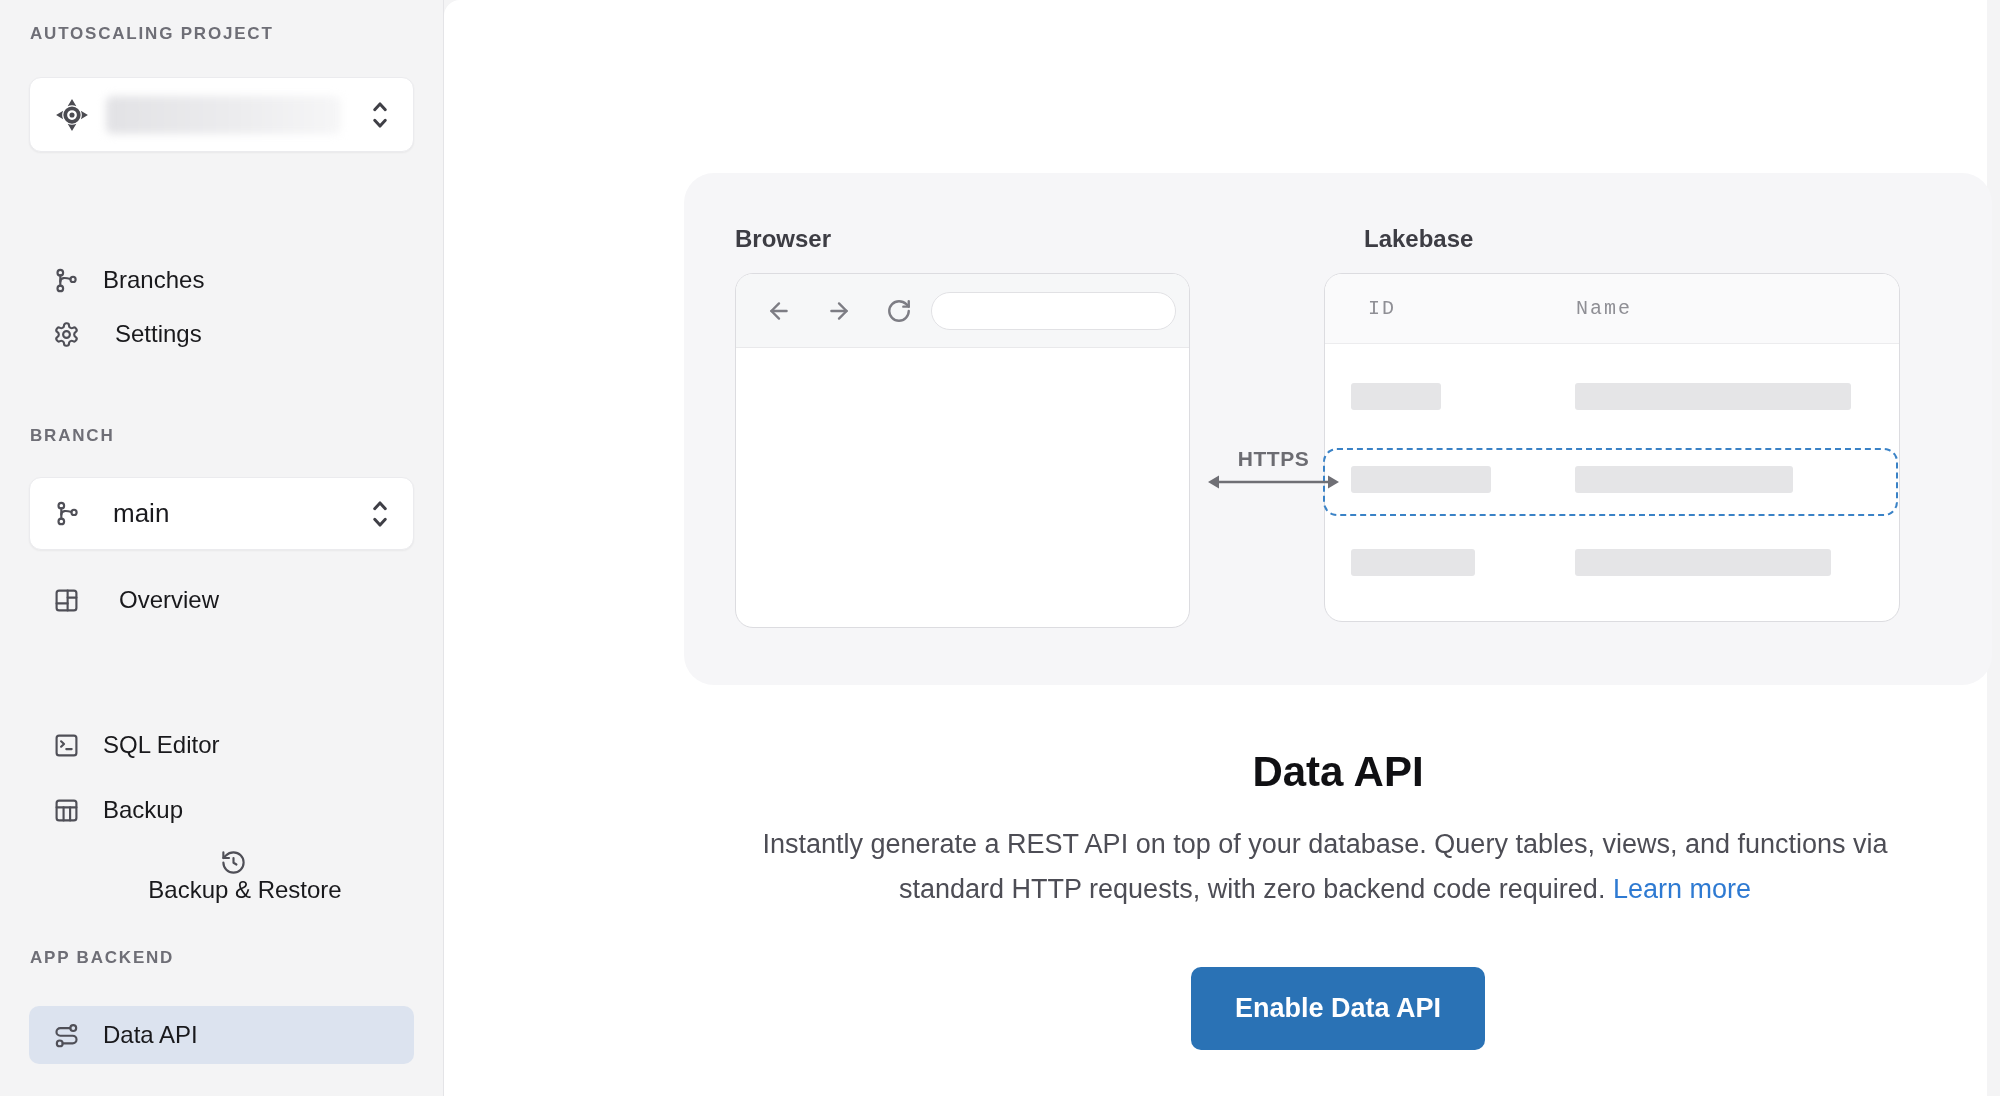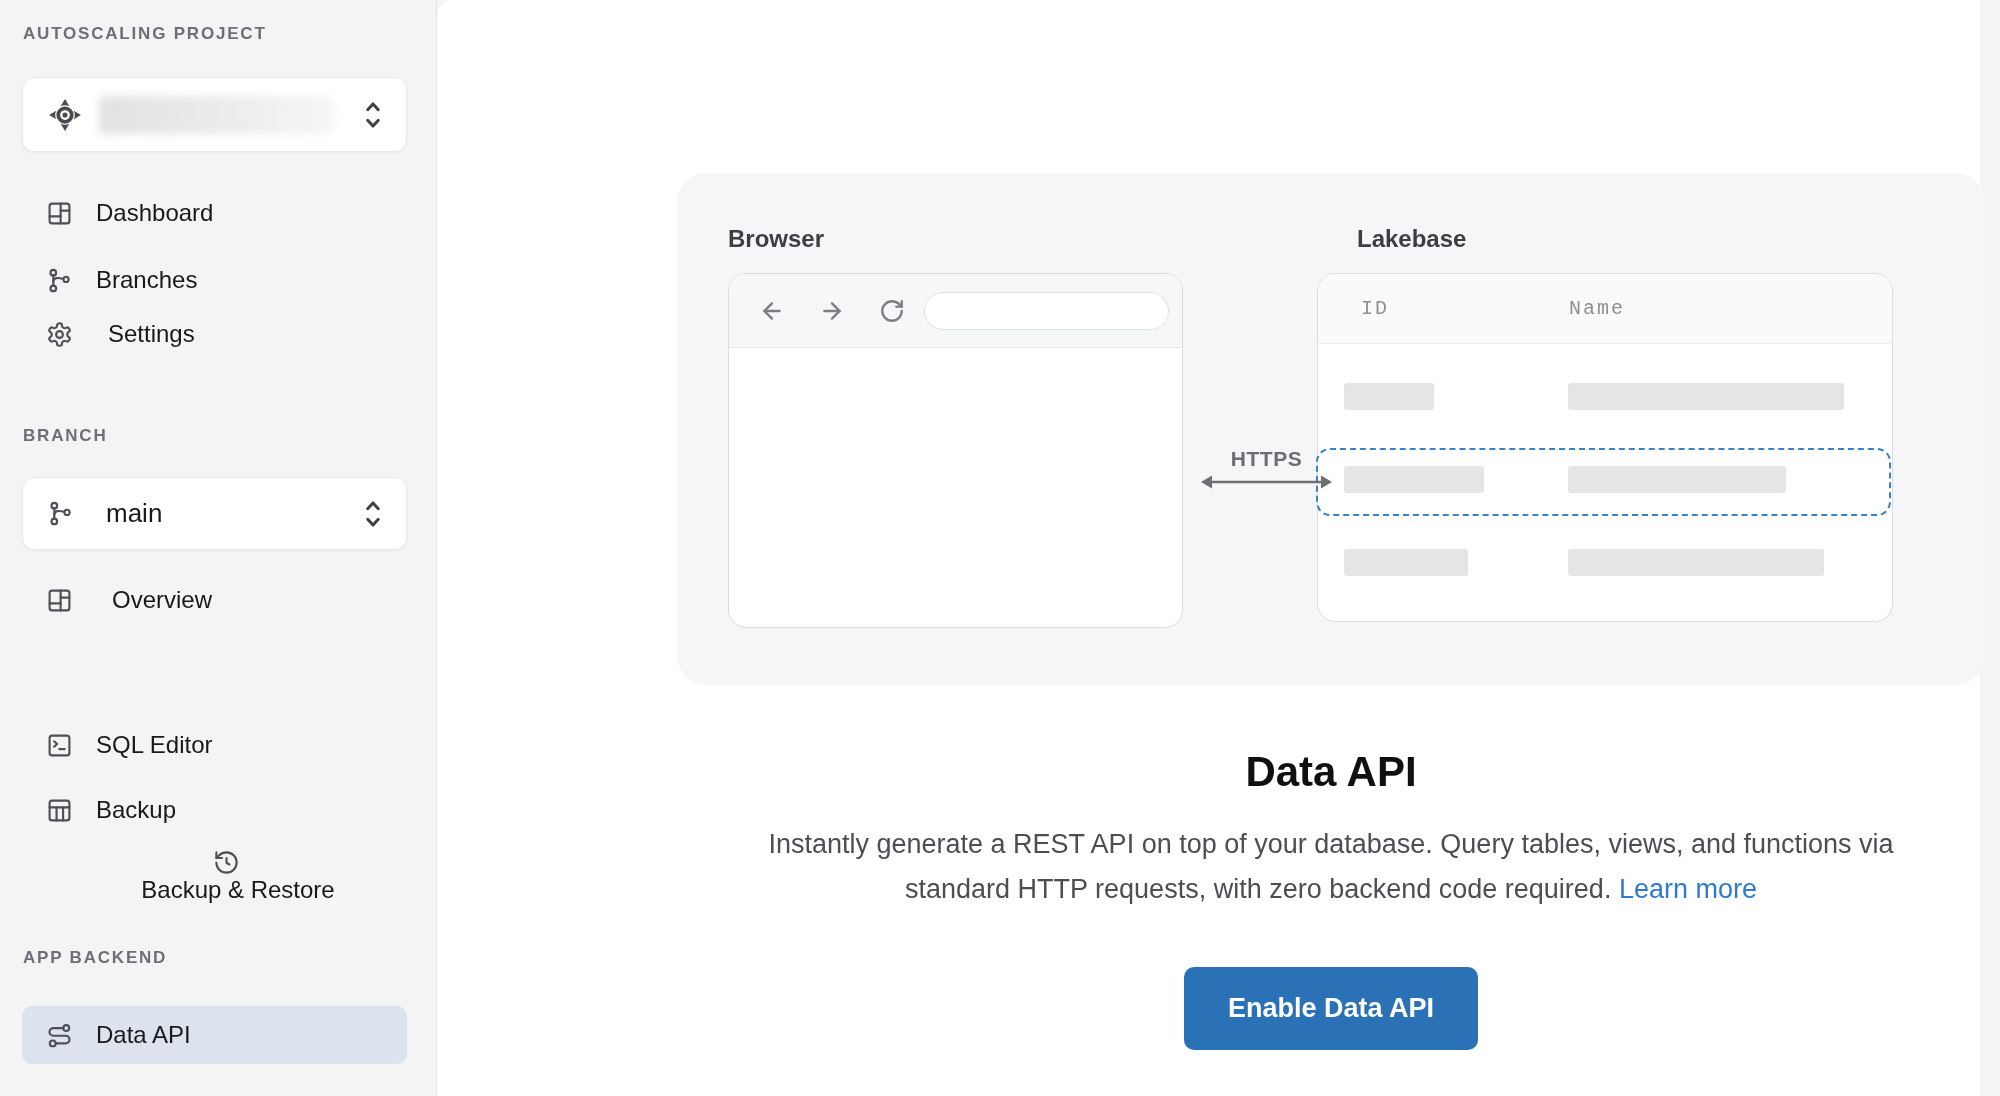--- a/index.html
+++ b/index.html
@@ -3,21 +3,21 @@
 <meta charset="utf-8">
 <style>
   * { margin:0; padding:0; box-sizing:border-box; }
   html,body { width:2000px; height:1096px; }
   body {
     background:#f4f4f5;
     font-family:"Liberation Sans","DejaVu Sans",sans-serif;
     color:#19191c;
     overflow:hidden;
   }
-  .app { position:relative; width:1980px; height:1096px; }
+  .app { position:relative; width:1980px; height:1096px;margin-left:7px; }
 
   
   .sidebar {
     position:absolute; left:0; top:0; bottom:0; width:437px;
     background:var(--sidebar_bg,#f4f4f5);
     border-right:1px solid #e4e4e7;
   }
   .sec-label {
     position:absolute; left:23px;
     font-size:17px; font-weight:700; letter-spacing:1.8px;
@@ -111,21 +111,21 @@
     color:#6c6c72; line-height:25px;
   }
   .https-group svg { margin-top:3px; }
 
   .content-title {
     position:absolute; left:240px; top:747px; width:1308px;
     text-align:center; font-size:42px; line-height:50px; font-weight:700;
     color:#101013;
   }
   .content-desc {
-    position:absolute; left:240px; top:822px; width:1308px;
+    position:absolute; left:227px; top:822px; width:1308px;
     text-align:center; font-size:27px; line-height:45px; color:#4d4d55;
   }
   .content-desc a {
     color:var(--link_blue,#2e7ad2); text-decoration:none; cursor:pointer;
   }
   .btn-row { position:absolute; left:240px; top:967px; width:1308px; text-align:center; }
   .enable-btn {
     display:inline-block; height:83px; padding:0 44px; border:none;
     background:var(--accent_button_blue,#2a72b5); color:#ffffff;
     font-family:inherit; font-size:27px; font-weight:600;
@@ -152,31 +152,20 @@
         <circle cx="12" cy="12" r="4.5" fill="none" stroke="#4a4a50" stroke-width="2.5"></circle>
         <circle cx="12" cy="12" r="1.7" fill="#4a4a50"></circle>
       </svg>
       <div class="redacted-bar"></div>
       <svg class="chev" viewBox="0 0 24 34">
         <path d="M7 12 L12 6.5 L17 12" fill="none" stroke="#3f3f46" stroke-width="2.8" stroke-linecap="round" stroke-linejoin="round"></path>
         <path d="M7 22 L12 27.5 L17 22" fill="none" stroke="#3f3f46" stroke-width="2.8" stroke-linecap="round" stroke-linejoin="round"></path>
       </svg>
     </div>
 
-    <div class="nav-item" style="top:187px;">
-      <svg viewBox="0 0 24 24">
-        <g class="icon-stroke">
-          <rect x="3.2" y="3.2" width="17.6" height="17.6" rx="2.2"></rect>
-          <path d="M13 3.2v17.6"></path>
-            <path d="M3.2 14.6H13"></path>
-            <path d="M13 9.4h7.8"></path>
-        </g>
-      </svg>
-      <span class="lbl">Dashboard</span>
-    </div>
 
     <div class="nav-item" style="top:254px;">
       <svg viewBox="0 0 24 24">
         <g class="icon-stroke">
           <circle cx="6.5" cy="5" r="2.5"></circle>
           <circle cx="6.5" cy="19" r="2.5"></circle>
           <circle cx="17.8" cy="11" r="2.3"></circle>
           <path d="M6.5 7.5v9"></path>
           <path d="M6.5 13c0-4 4.5-3.6 9-2.3"></path>
         </g>

